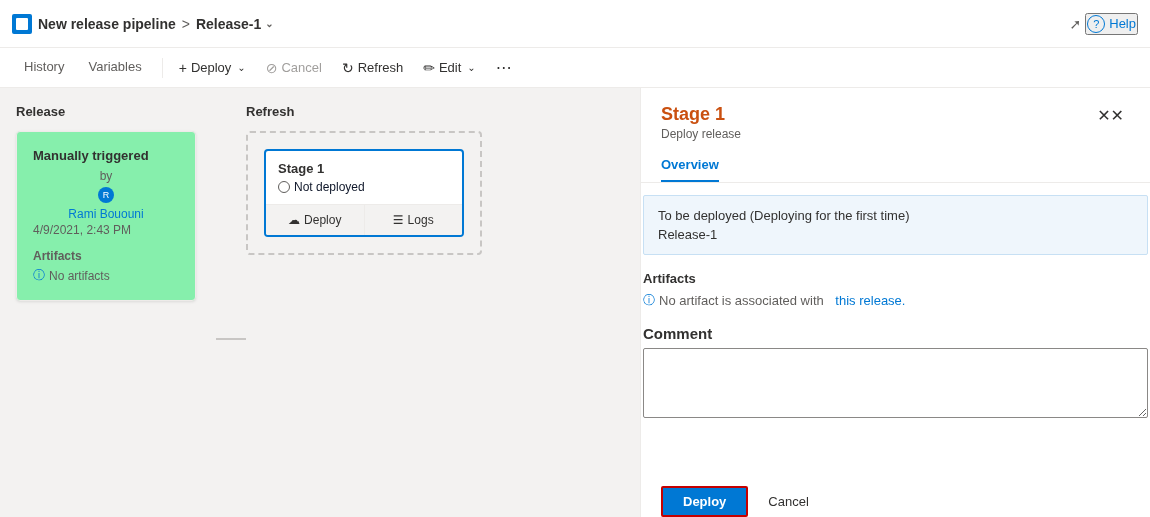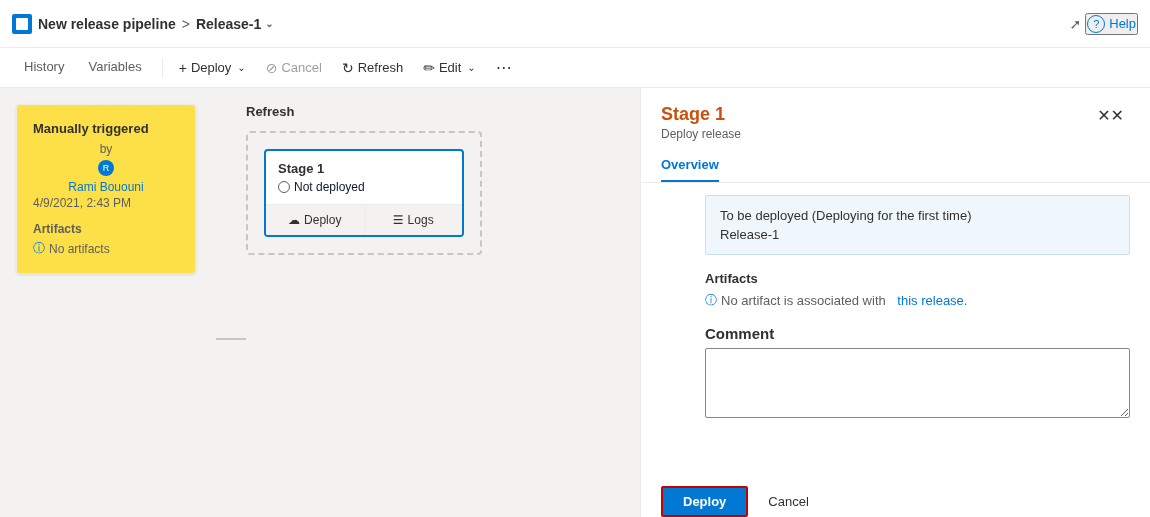--- a/index.html
+++ b/index.html
@@ -32,21 +32,21 @@
 
     
     .main-content { display: flex; height: calc(517px - 36px - 40px); }
 
     
     .left-panel { flex: 1; background: #f3f2f1; display: flex; gap: 0; padding: 16px; overflow: hidden; }
 
     
     .release-section { width: 200px; }
     .section-label { font-size: 13px; font-weight: 600; color: #323130; margin-bottom: 12px; }
-    .release-card { background: #fde047; border-radius: 4px; border: 1px solid #edebe9; padding: 16px; width: 180px; box-shadow: 0 1px 3px rgba(0,0,0,0.1); }
+    .release-card { background: #86efac; border-radius: 4px; border: 1px solid #edebe9; padding: 16px; width: 180px; box-shadow: 0 1px 3px rgba(0,0,0,0.1); }
     .release-trigger { font-size: 13px; font-weight: 600; color: #323130; margin-bottom: 6px; }
     .release-by { display: flex; align-items: center; gap: 4px; font-size: 12px; color: #605e5c; margin-bottom: 2px; flex-direction: column; }
     .user-avatar { width: 16px; height: 16px; border-radius: 50%; background: #0078d4; display: flex; align-items: center; justify-content: center; color: #fff; font-size: 9px; }
     .release-date { font-size: 12px; color: #605e5c; margin-bottom: 12px; }
     .release-artifacts { font-size: 12px; color: #605e5c; margin-bottom: 4px; font-weight: 600; }
     .no-artifacts { display: flex; align-items: center; gap: 4px; font-size: 12px; color: #605e5c; }
     .info-icon { color: #0078d4; font-size: 12px; }
 
     
     .connector { display: flex; align-items: center; margin-top: 60px; }
@@ -67,21 +67,21 @@
     
     .right-panel { width: 510px; background: #fff; border-left: 1px solid #edebe9; display: flex; flex-direction: column; padding: 0; overflow-y: auto; }
     .right-panel-header { display: flex; justify-content: space-between; align-items: flex-start; padding: 16px 20px 8px; }
     .stage-title { font-size: 18px; font-weight: 600; color: #ca5010; }
     .stage-subtitle { font-size: 12px; color: #605e5c; margin-top: 2px; }
     .close-btn { background: none; border: none; cursor: pointer; font-size: 16px; color: #323130; padding: 2px 6px; }
 
     .right-panel-tabs { padding: 0 20px; border-bottom: 1px solid #edebe9; margin-bottom: 12px; }
     .right-tab { padding: 8px 0; display: inline-block; font-size: 13px; font-weight: 600; color: #0078d4; border-bottom: 2px solid #0078d4; cursor: pointer; }
 
-    .right-panel-body { padding: 0 20px; flex: 1; margin-left: 44px; }
+    .right-panel-body { padding: 0 2px; flex: 1; }
     .deploy-status-box { background: #eff6fc; border: 1px solid #c7e0f4; border-radius: 2px; padding: 12px 14px; margin-bottom: 16px; }
     .deploy-status-title { font-size: 13px; color: #323130; margin-bottom: 4px; }
     .deploy-status-release { font-size: 13px; color: #323130; font-weight: 400; }
 
     .artifacts-section { margin-bottom: 16px; }
     .artifacts-label { font-size: 13px; font-weight: 600; color: #323130; margin-bottom: 6px; }
     .no-artifact-msg { display: flex; align-items: center; gap: 4px; font-size: 13px; color: #605e5c; }
     .no-artifact-msg a { color: #0078d4; text-decoration: none; }
 
     .comment-section { margin-bottom: 16px; }
@@ -149,20 +149,21 @@
     </button>
     <button class="more-btn">⋯</button>
   </div>
 </div>
 
 <div class="main-content">
 
   <div class="left-panel">
 
     <div class="release-section">
+      <div class="section-label">Release</div>
       <div class="release-card">
         <div class="release-trigger">Manually triggered</div>
         <div class="release-by">
           <span>by</span>
           <div class="user-avatar">R</div>
           <span style="color:#0078d4;cursor:pointer;">Rami Bououni</span>
         </div>
         <div class="release-date">4/9/2021, 2:43 PM</div>
         <div class="release-artifacts">Artifacts</div>
         <div class="no-artifacts">

